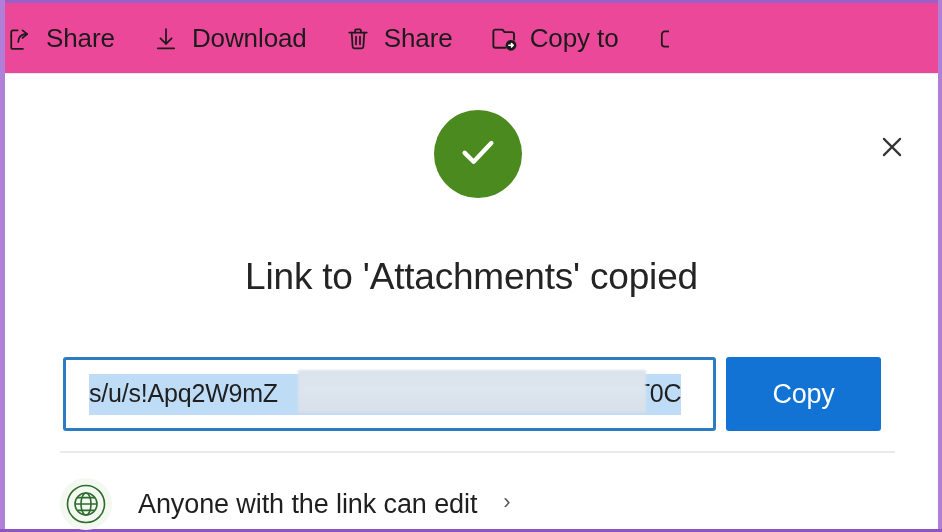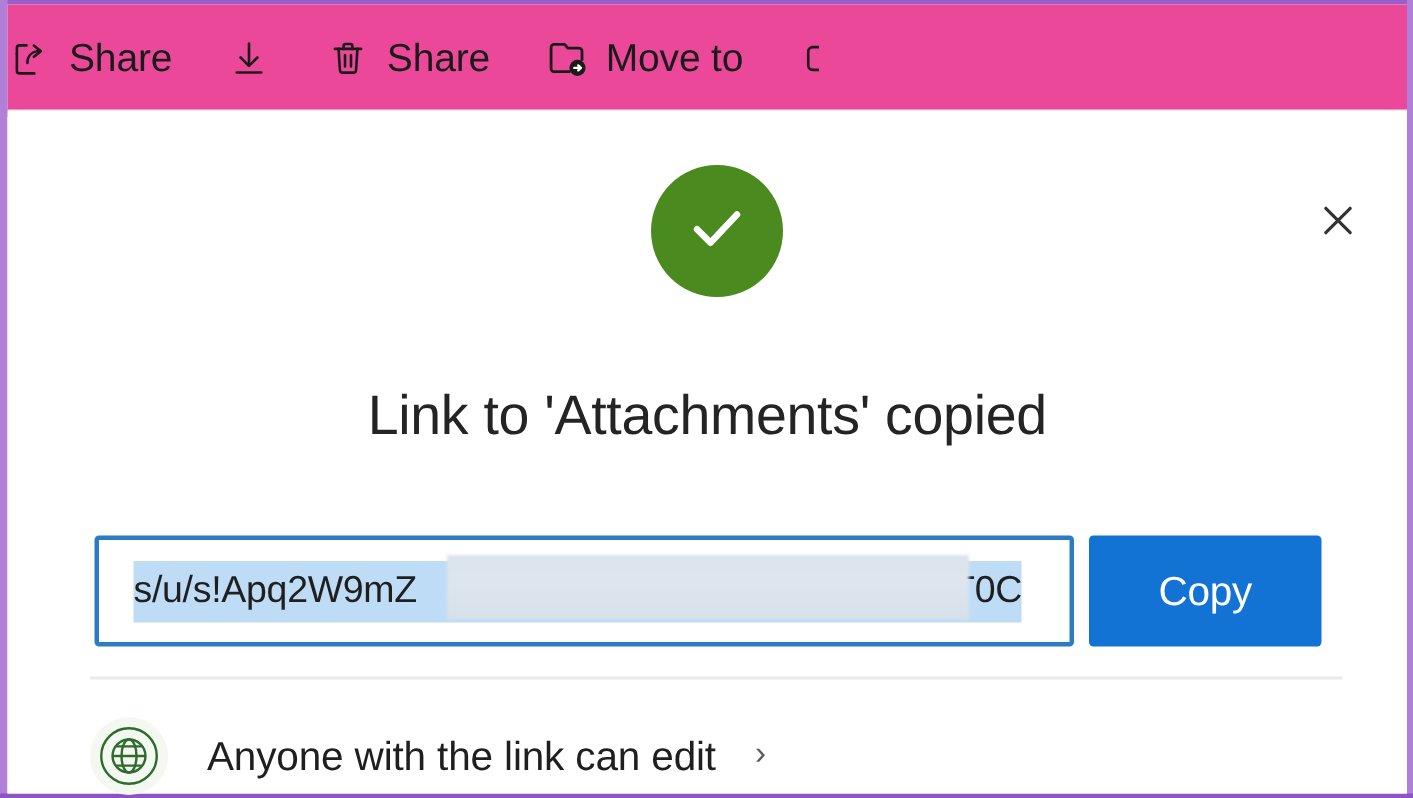--- a/index.html
+++ b/index.html
@@ -276,20 +276,21 @@
     </div>
 
     <div class="cmd-item">
       <span class="glyph">
         <svg width="28" height="28" viewBox="0 0 24 24" fill="none" stroke="#1b1b1b" stroke-width="1.5" stroke-linecap="round" stroke-linejoin="round">
           <path d="M12 3.5v12.5"></path>
           <path d="M7.2 11.4L12 16.2l4.8-4.8"></path>
           <path d="M5 20h14"></path>
         </svg>
       </span>
+      <span class="cmd-label">Download</span>
     </div>
 
     <div class="cmd-item">
       <span class="glyph">
         <svg width="28" height="28" viewBox="0 0 24 24" fill="none" stroke="#1b1b1b" stroke-width="1.5" stroke-linecap="round" stroke-linejoin="round">
           <path d="M4.5 6.5h15"></path>
           <path d="M9.5 6.5V4.8c0-.6.5-1.1 1.1-1.1h2.8c.6 0 1.1.5 1.1 1.1v1.7"></path>
           <path d="M6.6 6.5l.8 12.2c.05.8.7 1.4 1.5 1.4h6.2c.8 0 1.45-.6 1.5-1.4l.8-12.2"></path>
           <path d="M10.3 10v6.6M13.7 10v6.6"></path>
         </svg>
@@ -298,21 +299,21 @@
     </div>
 
     <div class="cmd-item">
       <span class="glyph">
         <svg width="30" height="30" viewBox="0 0 24 24" fill="none" stroke="#1b1b1b" stroke-width="1.5" stroke-linecap="round" stroke-linejoin="round">
           <path d="M20 12.6V8.1a1.6 1.6 0 0 0-1.6-1.6h-6l-1.6-2H5.1A1.6 1.6 0 0 0 3.5 6.1v11.3A1.6 1.6 0 0 0 5.1 19h8.2"></path>
           <circle cx="17.6" cy="17" r="4.3" fill="#1b1b1b" stroke="none"></circle>
           <path d="M15.9 17h3.3M18 15.7l1.4 1.3-1.4 1.3" stroke="#ffffff" stroke-width="1.3"></path>
         </svg>
       </span>
-      <span class="cmd-label">Move to</span>
+      <span class="cmd-label">Copy to</span>
     </div>
 
 
     <div class="cmd-item cmd-clip">
       <span class="glyph">
         <svg width="28" height="28" viewBox="0 0 24 24" fill="none" stroke="#1b1b1b" stroke-width="1.5" stroke-linecap="round" stroke-linejoin="round">
           <path d="M12 5.5H7.5A2.5 2.5 0 0 0 5 8v8a2.5 2.5 0 0 0 2.5 2.5H12"></path>
         </svg>
       </span>
     </div>

